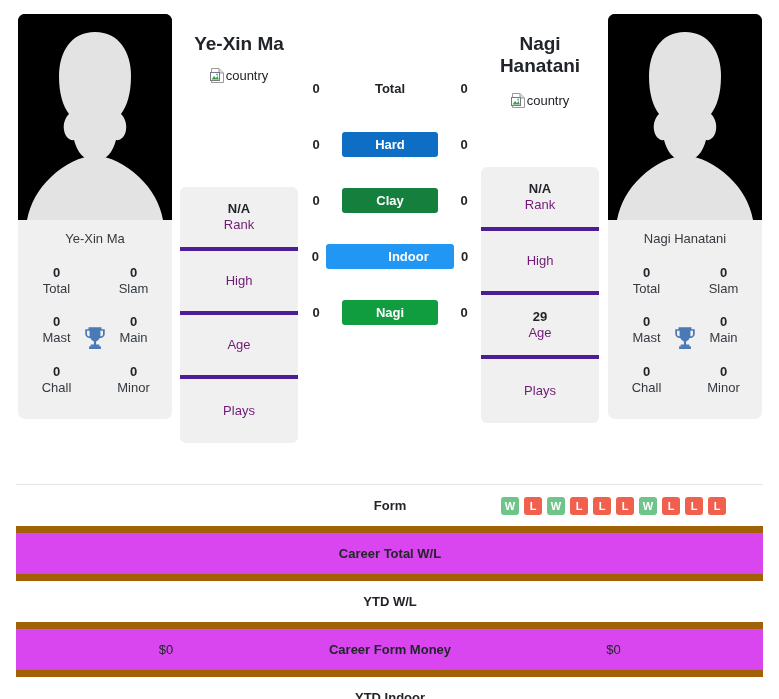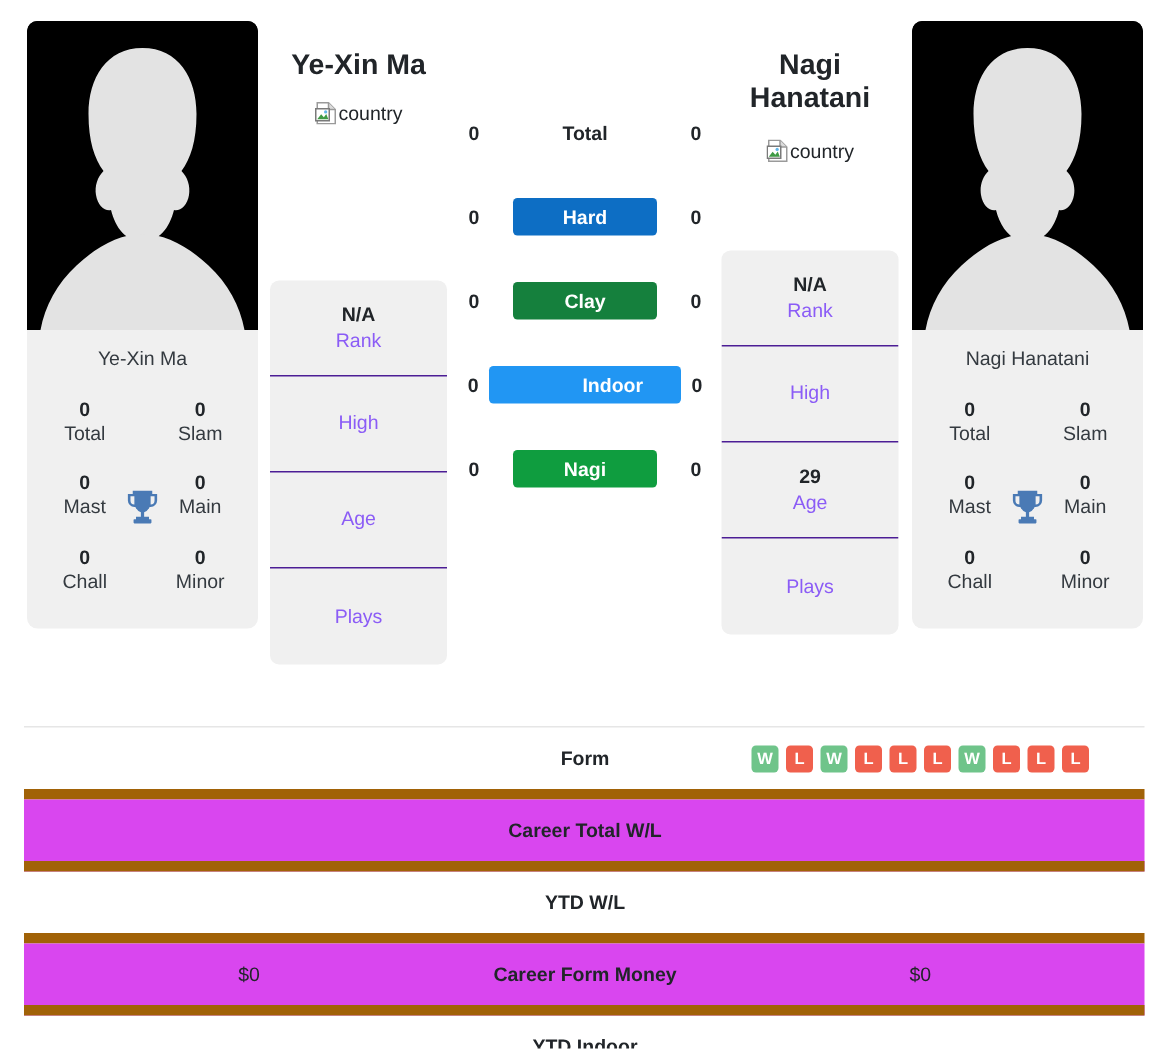--- a/index.html
+++ b/index.html
@@ -90,37 +90,37 @@
     background: #f0f0f0;
     border-radius: 6px;
     overflow: hidden;
   }
   .info-card.left  { left: 180px; top: 187px; }
   .info-card.right { left: 481px; top: 167px; }
 
   .info-row {
     height: 64px;
     box-sizing: border-box;
-    border-bottom: 1px solid #4c1d95;
+    border-bottom: 4px solid #4c1d95;
     display: flex;
     flex-direction: column;
     align-items: center;
     justify-content: center;
     line-height: 1.25;
   }
   .info-row:last-child { border-bottom: none; }
   .info-row .val {
     font-size: 13px;
     font-weight: bold;
     color: #212529;
   }
   .info-row .val:empty { display: none; }
   .info-row .lab {
     font-size: 13px;
-    color: #8b5cf6;
+    color: #701a75;
   }
 
   
   .surface-list {
     position: absolute;
     left: 305px;
     top: 60px;
     width: 170px;
   }
   .surface-row {

